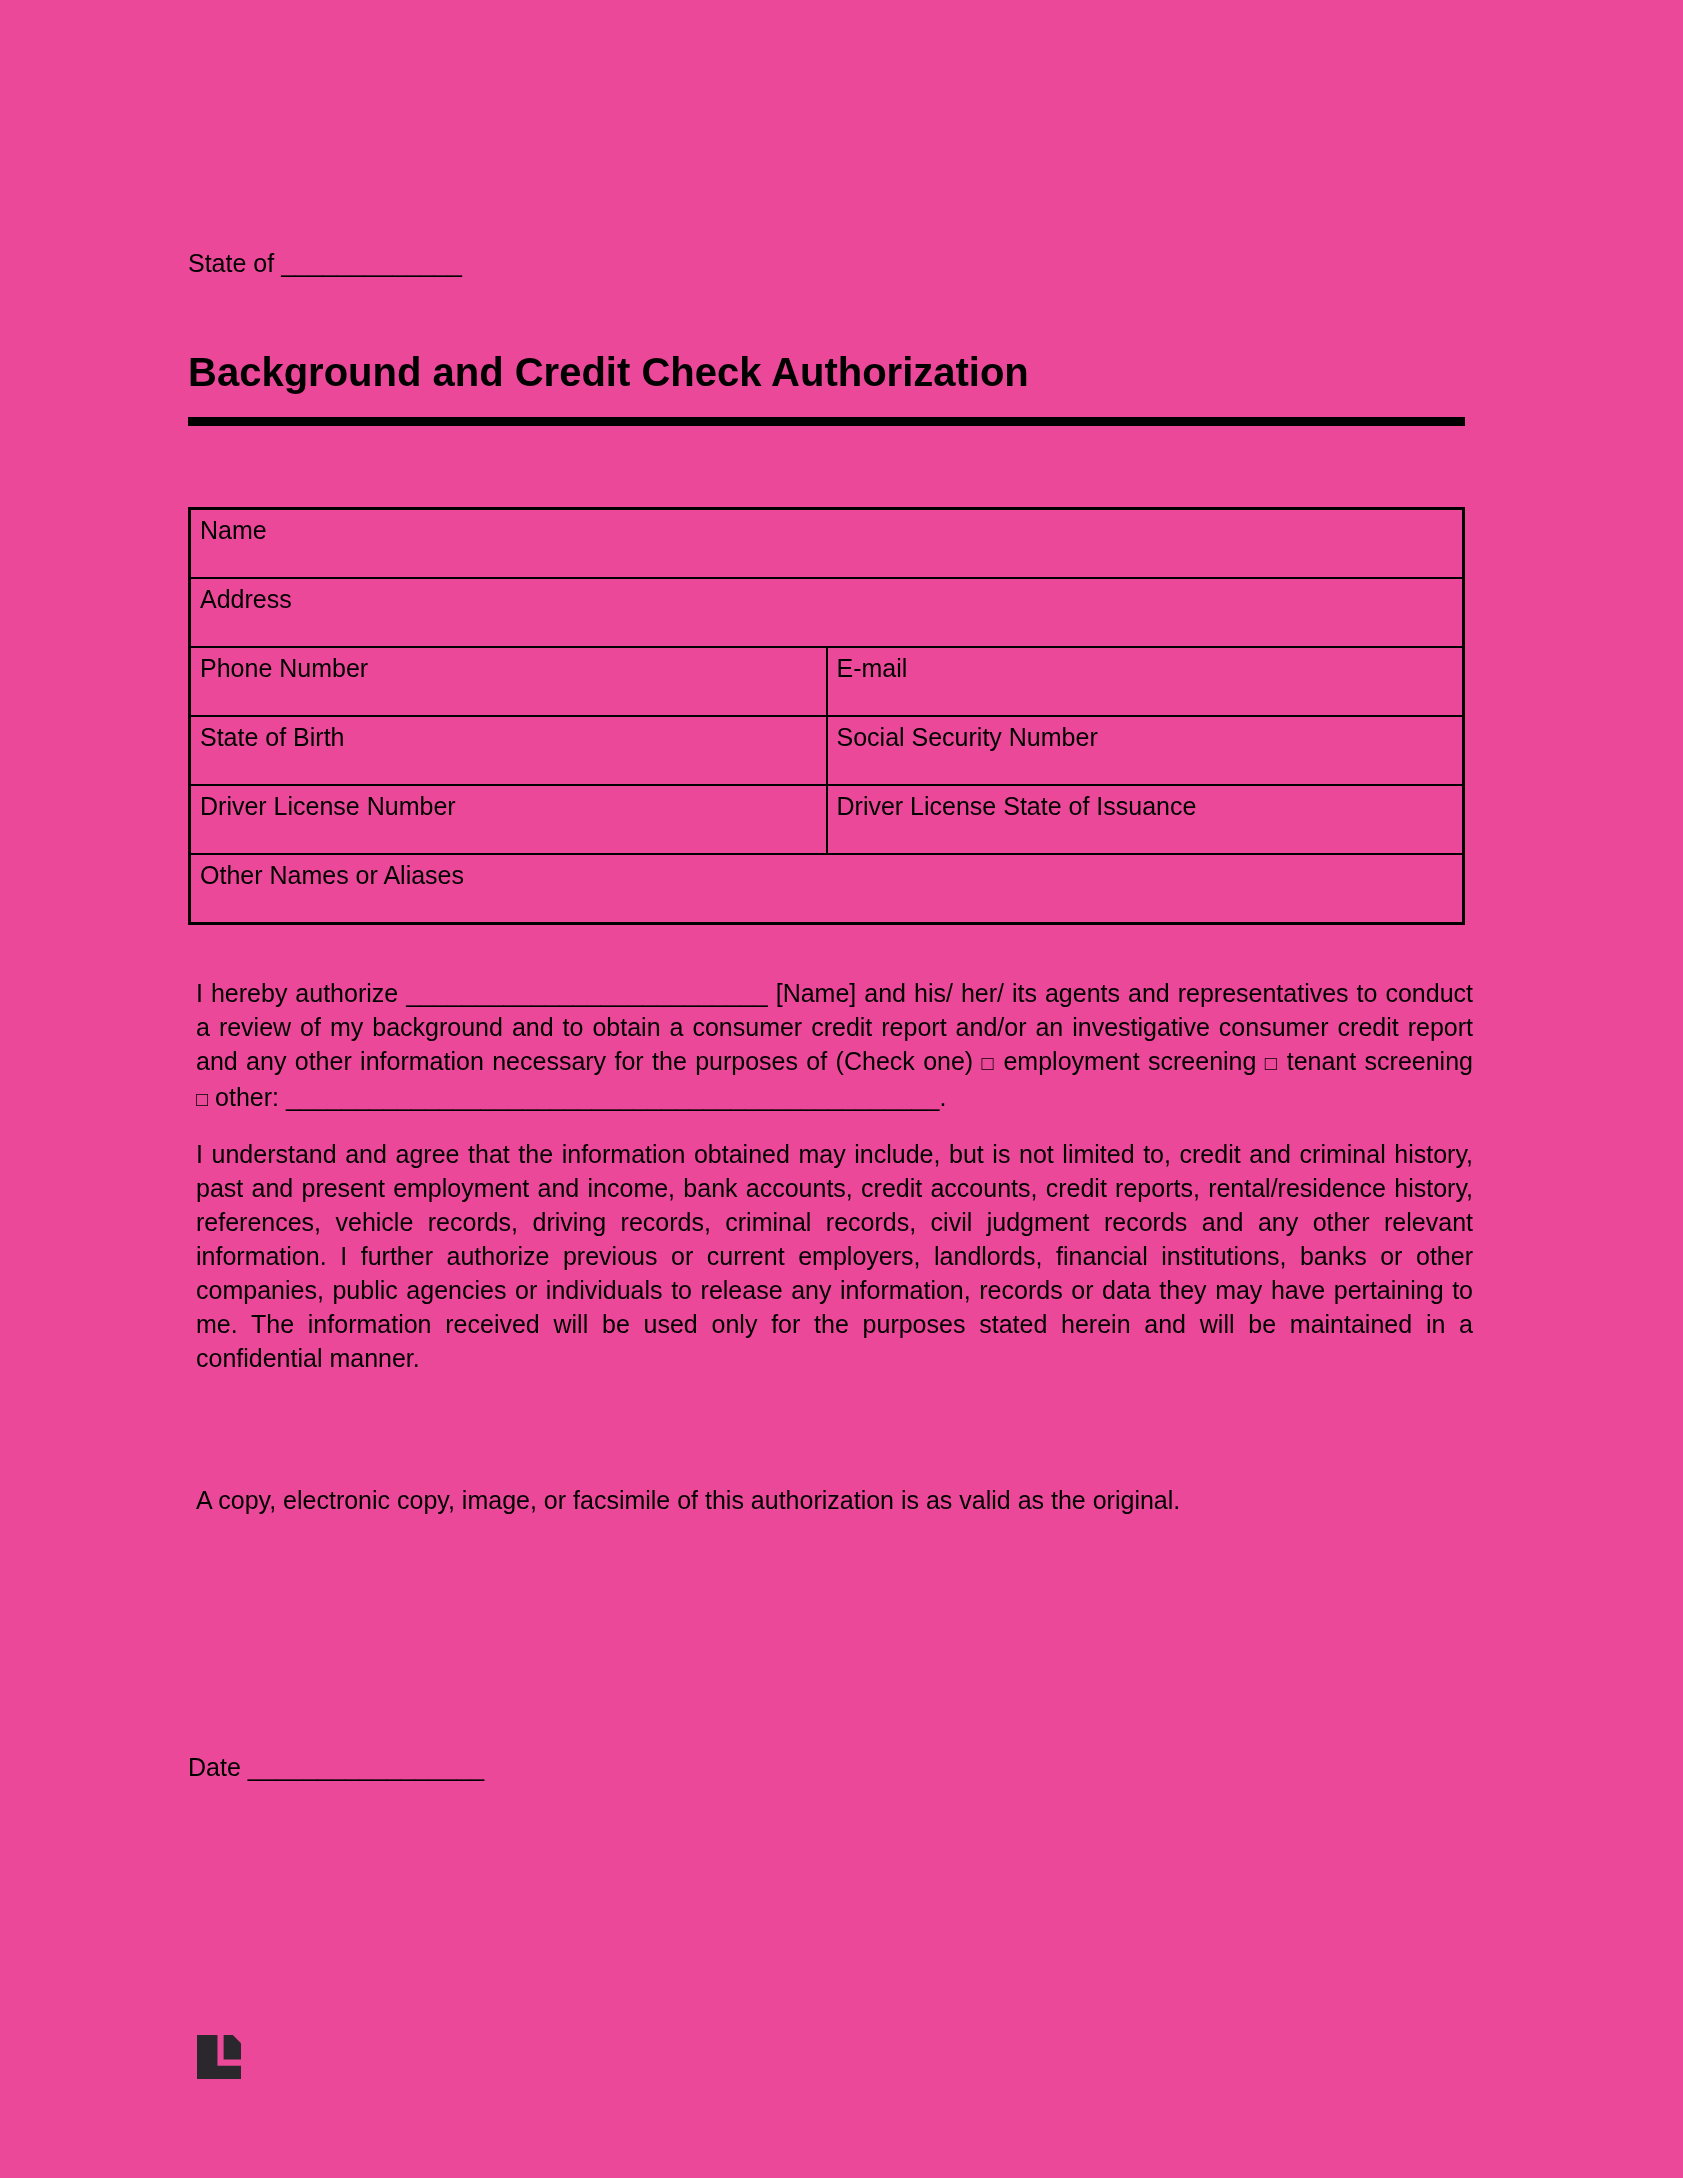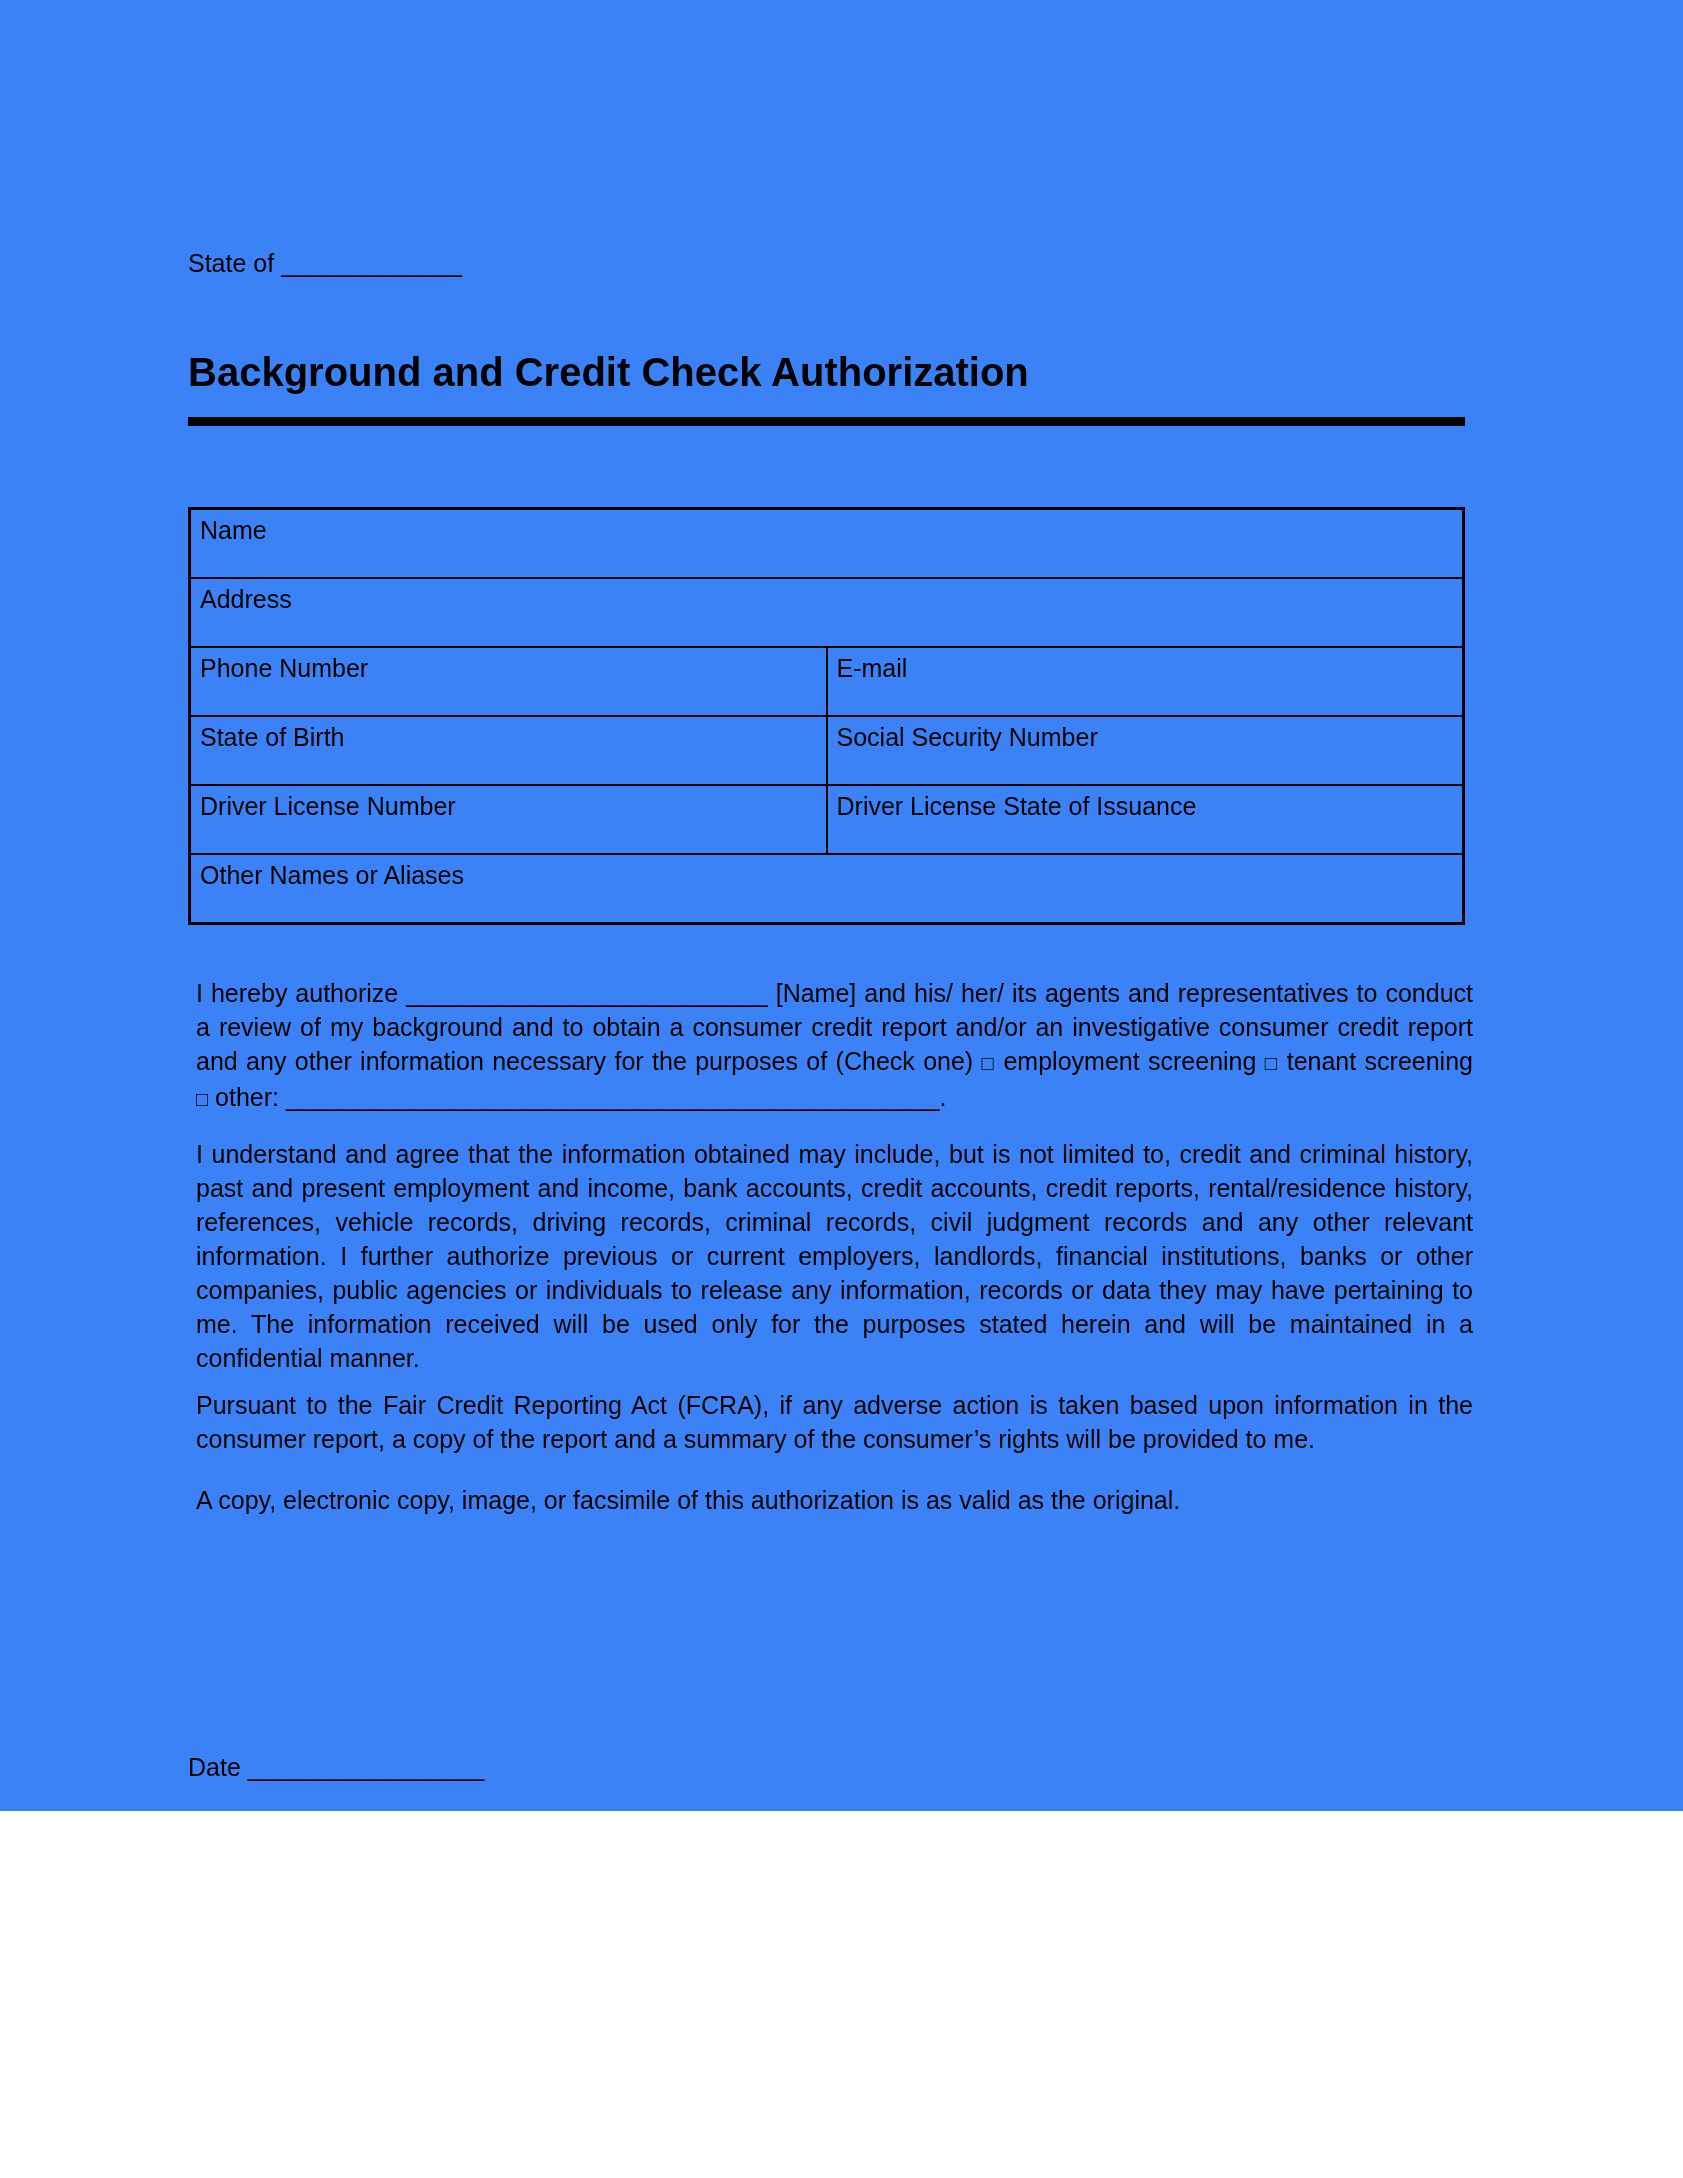--- a/index.html
+++ b/index.html
@@ -1,21 +1,21 @@
 <!DOCTYPE html>
 <html><head>
 <meta charset="utf-8">
 <title>Background and Credit Check Authorization</title>
 <style>
   html, body { margin: 0; padding: 0; background: #ffffff; }
   .page {
     position: relative;
     width: 1683px;
-    height: 1811px;
-    background: #3b82f6;
+    height: 2178px;
+    background: #ec4899;
     color: #000000;
     font-family: "Liberation Sans", "DejaVu Sans", sans-serif;
     overflow: hidden;
   }
   .abs { position: absolute; left: 188px; width: 1277px; }
   .line { font-size: 25px; line-height: 34px; white-space: nowrap; }
   .para { margin: 8px; font-size: 25px; line-height: 34px; }
   .justify { text-align: justify; }
   .title {
     font-size: 40px;
@@ -105,21 +105,20 @@
     <span class="blank">__________________________</span>
     <span>[Name] and his/ her/ its agents and representatives to conduct a review of my background and to obtain a consumer credit report and/or an investigative consumer credit report and any other information necessary for the purposes of (Check one)</span>
     <span class="opt"><span class="cb">□</span> <span>employment screening</span></span>
     <span class="opt"><span class="cb">□</span> <span>tenant screening</span></span>
     <span class="opt"><span class="cb">□</span> <span>other:</span></span>
     <span class="blank">_______________________________________________</span><span>.</span>
   </p>
 
   <p class="abs para justify" style="top:1129px;">I understand and agree that the information obtained may include, but is not limited to, credit and criminal history, past and present employment and income, bank accounts, credit accounts, credit reports, rental/residence history, references, vehicle records, driving records, criminal records, civil judgment records and any other relevant information. I further authorize previous or current employers, landlords, financial institutions, banks or other companies, public agencies or individuals to release any information, records or data they may have pertaining to me. The information received will be used only for the purposes stated herein and will be maintained in a confidential manner.</p>
 
-  <p class="abs para justify" style="top:1380px;">Pursuant to the Fair Credit Reporting Act (FCRA), if any adverse action is taken based upon information in the consumer report, a copy of the report and a summary of the consumer’s rights will be provided to me.</p>
 
   <p class="abs para" style="top:1475px;">A copy, electronic copy, image, or facsimile of this authorization is as valid as the original.</p>
 
 
   <div class="abs line" style="top:1750px;">
     <span>Date</span>
     <span class="blank">_________________</span>
   </div>
 
   <svg class="logo" viewBox="0 0 43 43" role="img">

